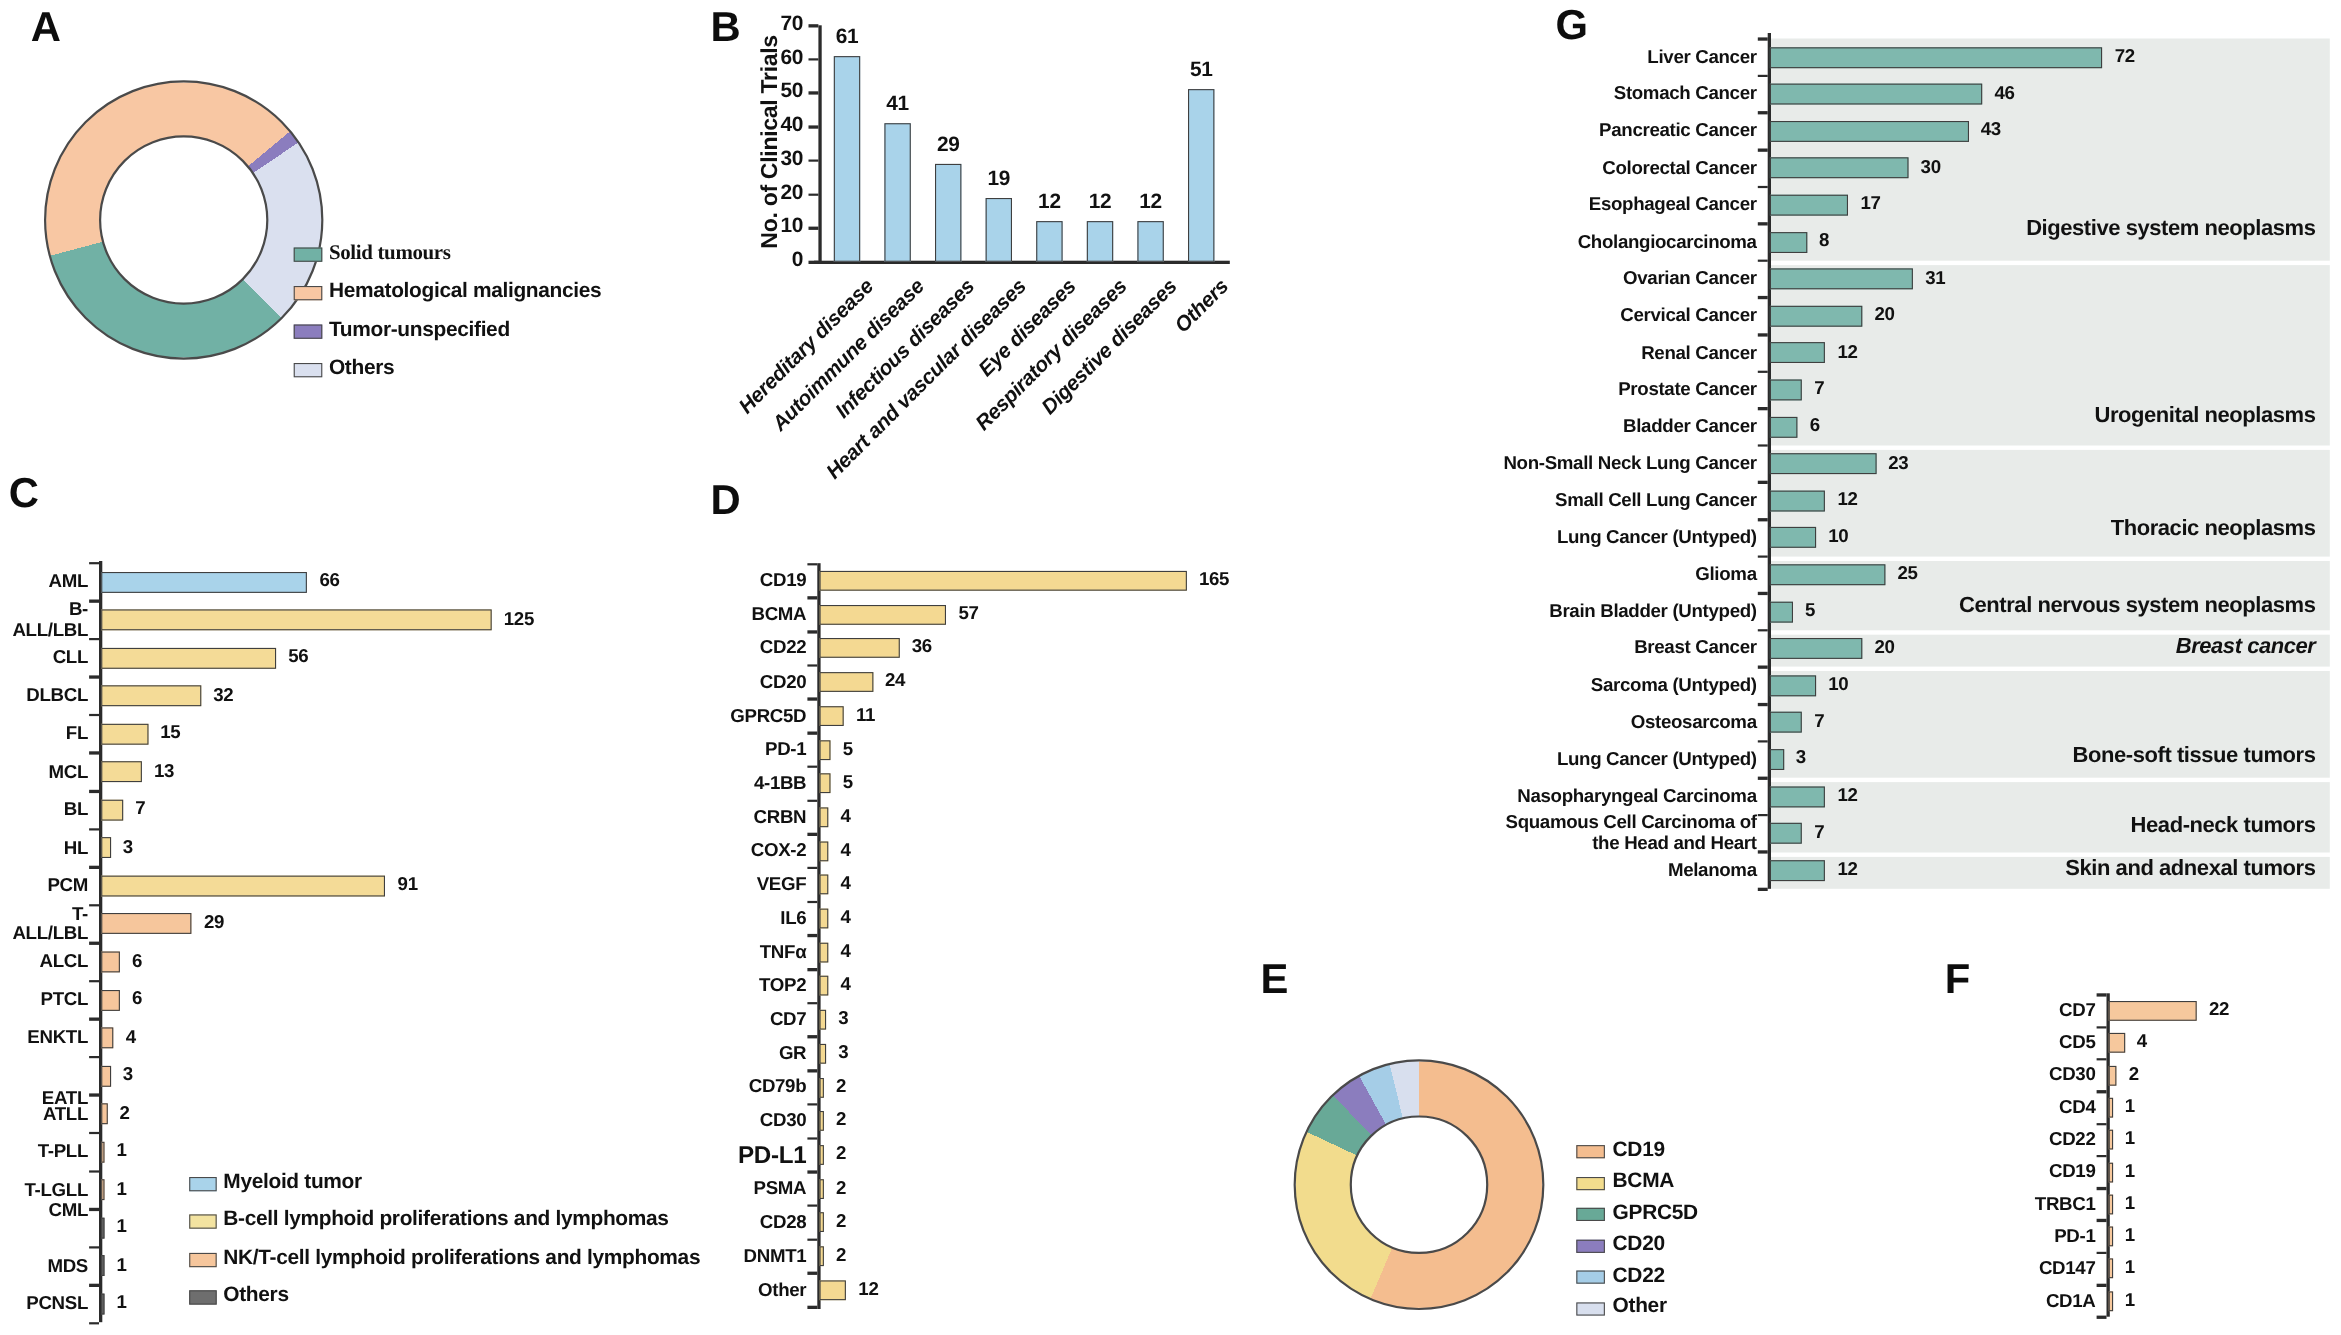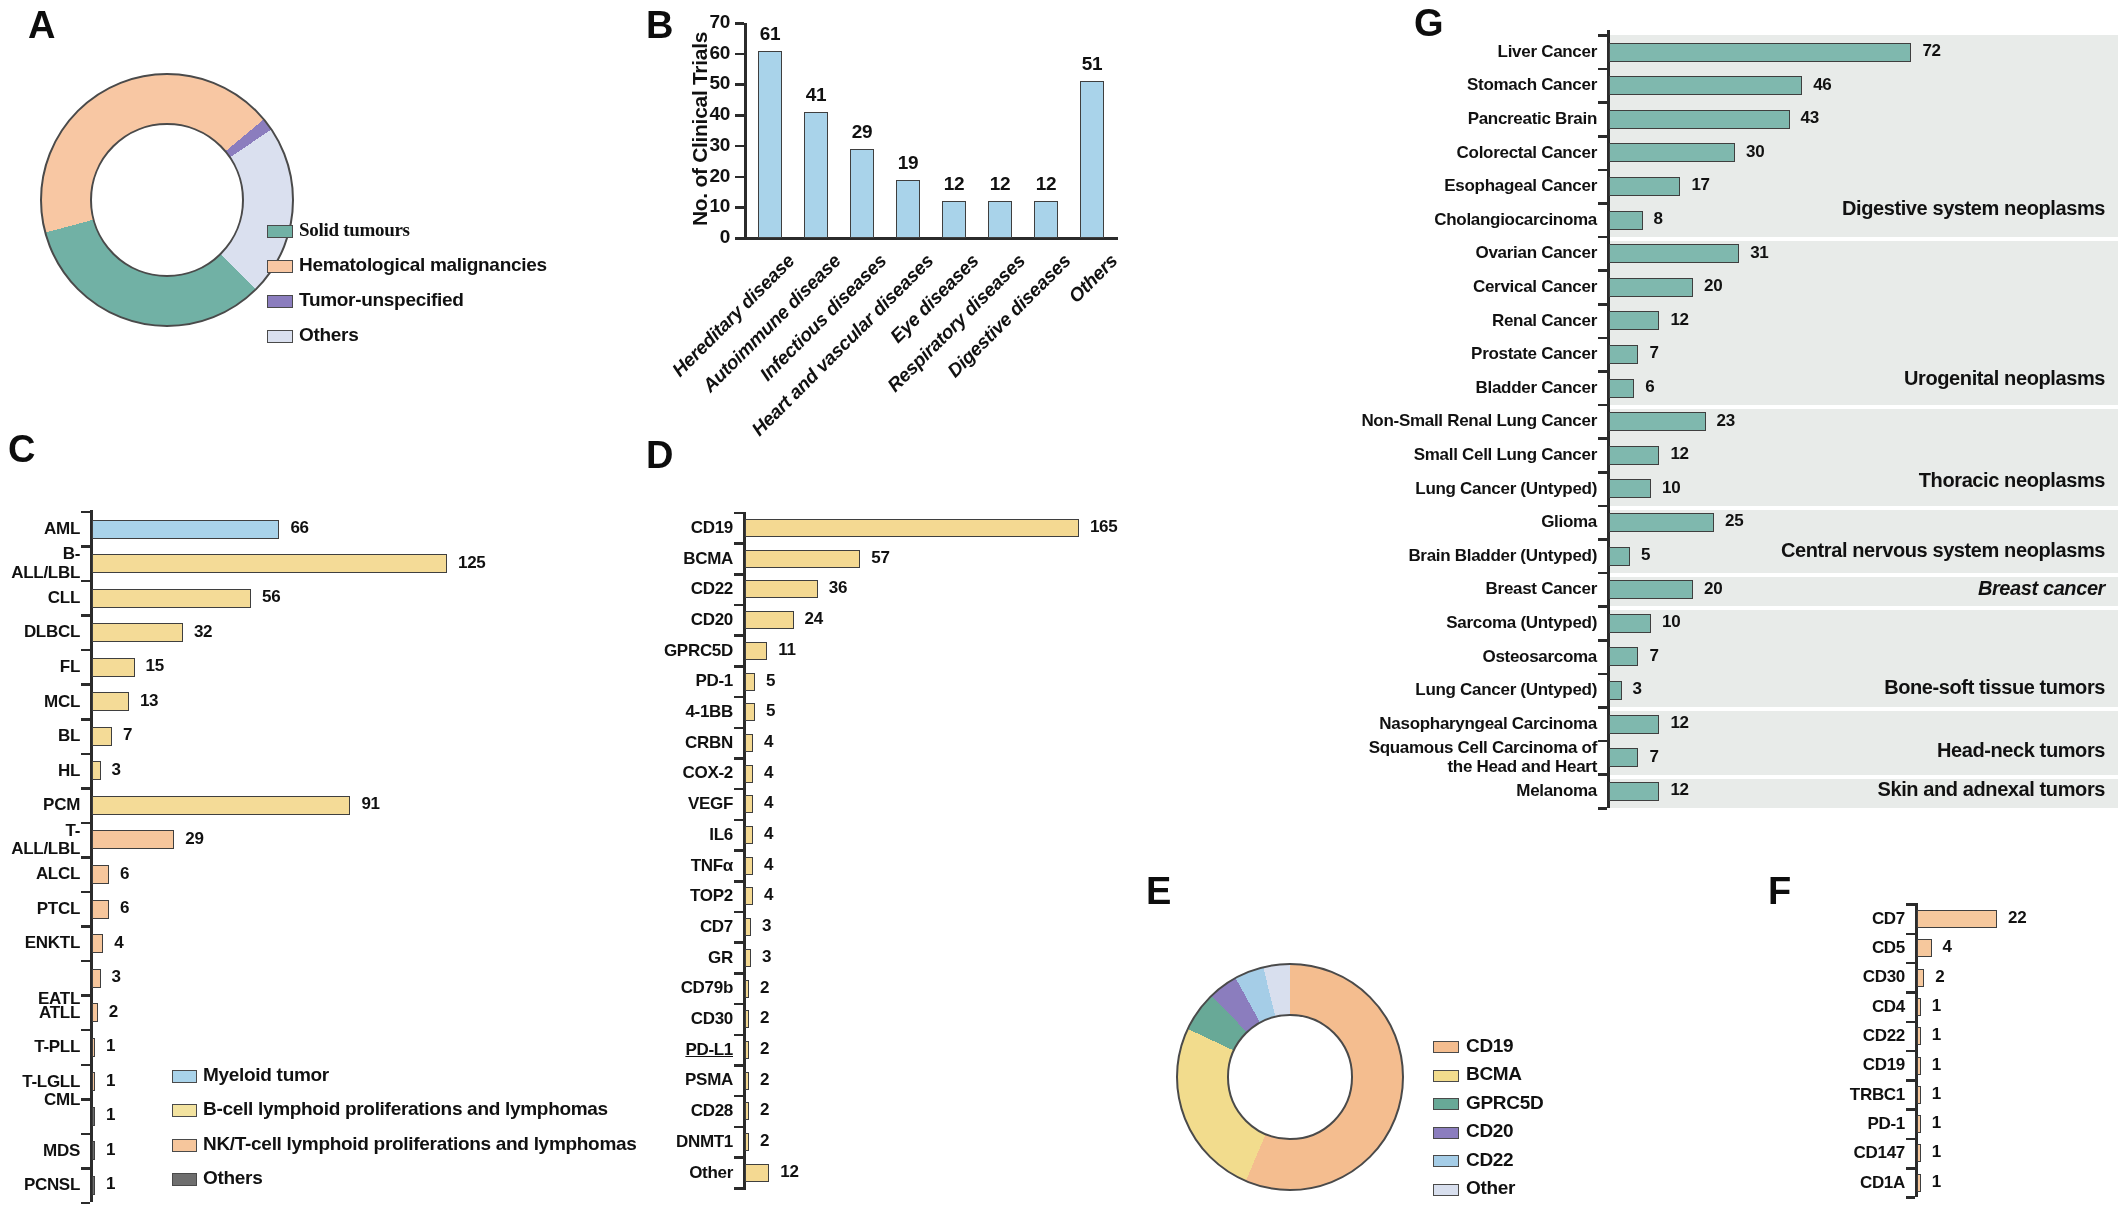--- a/index.html
+++ b/index.html
@@ -239,21 +239,21 @@
     <div class="t" style="left: 762.072px; top: 916.1px; font-size: 17px;">3</div>
     <div class="lbl" style="right: 1395px; top: 936.8px; height: 42px; font-size: 17px; max-width: 260px;">GR</div>
     <div class="bar" style="left: 745px; top: 948.8px; width: 6.072px; height: 18px; background: rgb(244, 217, 146);"></div>
     <div class="t" style="left: 762.072px; top: 946.8px; font-size: 17px;">3</div>
     <div class="lbl" style="right: 1395px; top: 967.5px; height: 42px; font-size: 17px; max-width: 260px;">CD79b</div>
     <div class="bar" style="left: 745px; top: 979.5px; width: 4.048px; height: 18px; background: rgb(244, 217, 146);"></div>
     <div class="t" style="left: 760.048px; top: 977.5px; font-size: 17px;">2</div>
     <div class="lbl" style="right: 1395px; top: 998.2px; height: 42px; font-size: 17px; max-width: 260px;">CD30</div>
     <div class="bar" style="left: 745px; top: 1010.2px; width: 4.048px; height: 18px; background: rgb(244, 217, 146);"></div>
     <div class="t" style="left: 760.048px; top: 1008.2px; font-size: 17px;">2</div>
-    <div class="lbl" style="right: 1395px; top: 1028.9px; height: 42px; font-size: 17px; max-width: 260px; text-decoration: underline;">PD-L1</div>
+    <div class="lbl" style="right: 1395px; top: 1028.9px; height: 42px; font-size: 22px; max-width: 260px;">PD-L1</div>
     <div class="bar" style="left: 745px; top: 1040.9px; width: 4.048px; height: 18px; background: rgb(244, 217, 146);"></div>
     <div class="t" style="left: 760.048px; top: 1038.9px; font-size: 17px;">2</div>
     <div class="lbl" style="right: 1395px; top: 1059.6px; height: 42px; font-size: 17px; max-width: 260px;">PSMA</div>
     <div class="bar" style="left: 745px; top: 1071.6px; width: 4.048px; height: 18px; background: rgb(244, 217, 146);"></div>
     <div class="t" style="left: 760.048px; top: 1069.6px; font-size: 17px;">2</div>
     <div class="lbl" style="right: 1395px; top: 1090.3px; height: 42px; font-size: 17px; max-width: 260px;">CD28</div>
     <div class="bar" style="left: 745px; top: 1102.3px; width: 4.048px; height: 18px; background: rgb(244, 217, 146);"></div>
     <div class="t" style="left: 760.048px; top: 1100.3px; font-size: 17px;">2</div>
     <div class="lbl" style="right: 1395px; top: 1121px; height: 42px; font-size: 17px; max-width: 260px;">DNMT1</div>
     <div class="bar" style="left: 745px; top: 1133px; width: 4.048px; height: 18px; background: rgb(244, 217, 146);"></div>
@@ -349,21 +349,21 @@
     <div class="tick" style="left: 1598px; top: 706.2px; width: 9px; height: 2.5px;"></div>
     <div class="tick" style="left: 1598px; top: 739.8px; width: 9px; height: 2.5px;"></div>
     <div class="tick" style="left: 1598px; top: 773.4px; width: 9px; height: 2.5px;"></div>
     <div class="tick" style="left: 1598px; top: 807px; width: 9px; height: 2.5px;"></div>
     <div class="lbl" style="right: 531px; top: 31px; height: 42px; font-size: 17px; max-width: 245px;">Liver Cancer</div>
     <div class="bar" style="left: 1609px; top: 42.5px; width: 302.4px; height: 19px; background: rgb(127, 184, 174);"></div>
     <div class="t" style="left: 1922.4px; top: 41px; font-size: 17px;">72</div>
     <div class="lbl" style="right: 531px; top: 64.6px; height: 42px; font-size: 17px; max-width: 245px;">Stomach Cancer</div>
     <div class="bar" style="left: 1609px; top: 76.1px; width: 193.2px; height: 19px; background: rgb(127, 184, 174);"></div>
     <div class="t" style="left: 1813.2px; top: 74.6px; font-size: 17px;">46</div>
-    <div class="lbl" style="right: 531px; top: 98.2px; height: 42px; font-size: 17px; max-width: 245px;">Pancreatic Brain</div>
+    <div class="lbl" style="right: 531px; top: 98.2px; height: 42px; font-size: 17px; max-width: 245px;">Pancreatic Cancer</div>
     <div class="bar" style="left: 1609px; top: 109.7px; width: 180.6px; height: 19px; background: rgb(127, 184, 174);"></div>
     <div class="t" style="left: 1800.6px; top: 108.2px; font-size: 17px;">43</div>
     <div class="lbl" style="right: 531px; top: 131.8px; height: 42px; font-size: 17px; max-width: 245px;">Colorectal Cancer</div>
     <div class="bar" style="left: 1609px; top: 143.3px; width: 126px; height: 19px; background: rgb(127, 184, 174);"></div>
     <div class="t" style="left: 1746px; top: 141.8px; font-size: 17px;">30</div>
     <div class="lbl" style="right: 531px; top: 165.4px; height: 42px; font-size: 17px; max-width: 245px;">Esophageal Cancer</div>
     <div class="bar" style="left: 1609px; top: 176.9px; width: 71.4px; height: 19px; background: rgb(127, 184, 174);"></div>
     <div class="t" style="left: 1691.4px; top: 175.4px; font-size: 17px;">17</div>
     <div class="lbl" style="right: 531px; top: 199px; height: 42px; font-size: 17px; max-width: 245px;">Cholangiocarcinoma</div>
     <div class="bar" style="left: 1609px; top: 210.5px; width: 33.6px; height: 19px; background: rgb(127, 184, 174);"></div>
@@ -376,21 +376,21 @@
     <div class="t" style="left: 1704px; top: 276.2px; font-size: 17px;">20</div>
     <div class="lbl" style="right: 531px; top: 299.8px; height: 42px; font-size: 17px; max-width: 245px;">Renal Cancer</div>
     <div class="bar" style="left: 1609px; top: 311.3px; width: 50.4px; height: 19px; background: rgb(127, 184, 174);"></div>
     <div class="t" style="left: 1670.4px; top: 309.8px; font-size: 17px;">12</div>
     <div class="lbl" style="right: 531px; top: 333.4px; height: 42px; font-size: 17px; max-width: 245px;">Prostate Cancer</div>
     <div class="bar" style="left: 1609px; top: 344.9px; width: 29.4px; height: 19px; background: rgb(127, 184, 174);"></div>
     <div class="t" style="left: 1649.4px; top: 343.4px; font-size: 17px;">7</div>
     <div class="lbl" style="right: 531px; top: 367px; height: 42px; font-size: 17px; max-width: 245px;">Bladder Cancer</div>
     <div class="bar" style="left: 1609px; top: 378.5px; width: 25.2px; height: 19px; background: rgb(127, 184, 174);"></div>
     <div class="t" style="left: 1645.2px; top: 377px; font-size: 17px;">6</div>
-    <div class="lbl" style="right: 531px; top: 400.6px; height: 42px; font-size: 17px; max-width: 245px;">Non-Small Renal Lung Cancer</div>
+    <div class="lbl" style="right: 531px; top: 400.6px; height: 42px; font-size: 17px; max-width: 245px;">Non-Small Neck Lung Cancer</div>
     <div class="bar" style="left: 1609px; top: 412.1px; width: 96.6px; height: 19px; background: rgb(127, 184, 174);"></div>
     <div class="t" style="left: 1716.6px; top: 410.6px; font-size: 17px;">23</div>
     <div class="lbl" style="right: 531px; top: 434.2px; height: 42px; font-size: 17px; max-width: 245px;">Small Cell Lung Cancer</div>
     <div class="bar" style="left: 1609px; top: 445.7px; width: 50.4px; height: 19px; background: rgb(127, 184, 174);"></div>
     <div class="t" style="left: 1670.4px; top: 444.2px; font-size: 17px;">12</div>
     <div class="lbl" style="right: 531px; top: 467.8px; height: 42px; font-size: 17px; max-width: 245px;">Lung Cancer (Untyped)</div>
     <div class="bar" style="left: 1609px; top: 479.3px; width: 42px; height: 19px; background: rgb(127, 184, 174);"></div>
     <div class="t" style="left: 1662px; top: 477.8px; font-size: 17px;">10</div>
     <div class="lbl" style="right: 531px; top: 501.4px; height: 42px; font-size: 17px; max-width: 245px;">Glioma</div>
     <div class="bar" style="left: 1609px; top: 512.9px; width: 105px; height: 19px; background: rgb(127, 184, 174);"></div>

